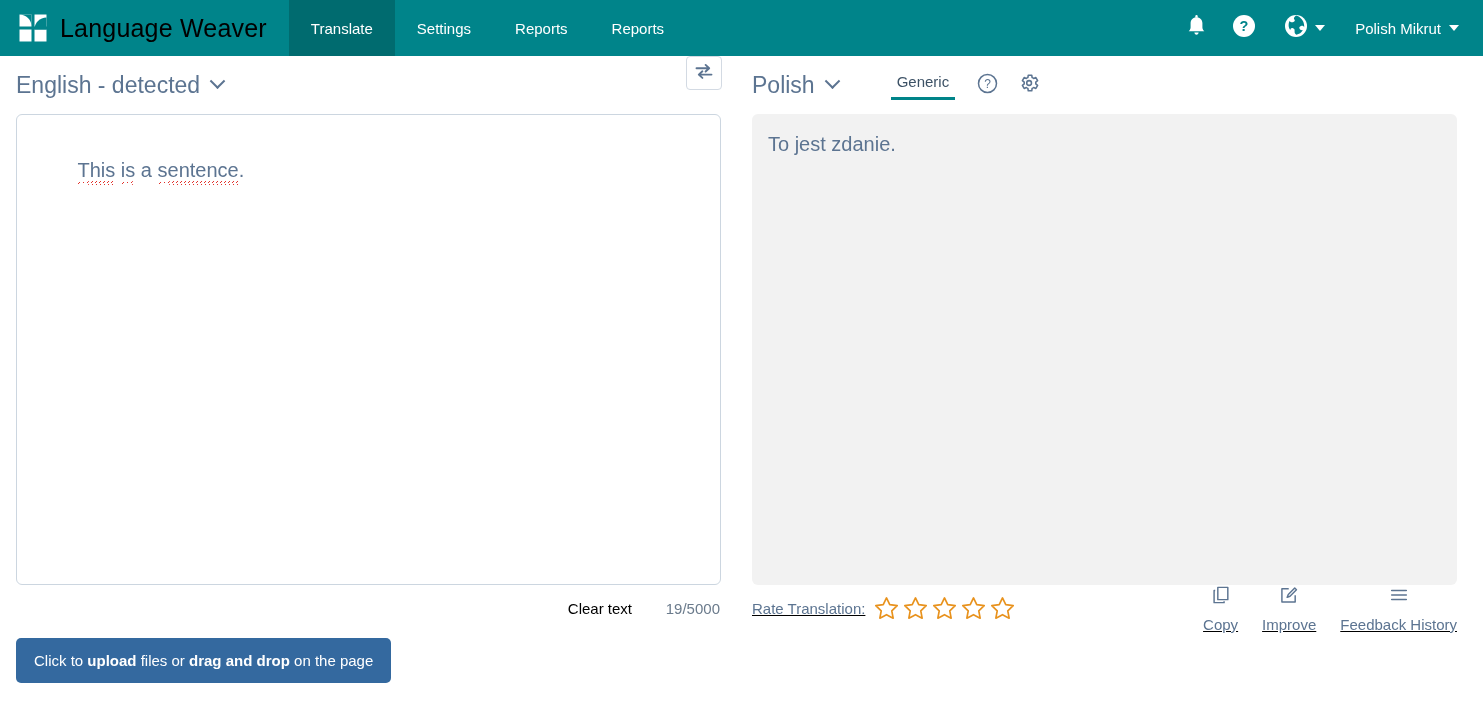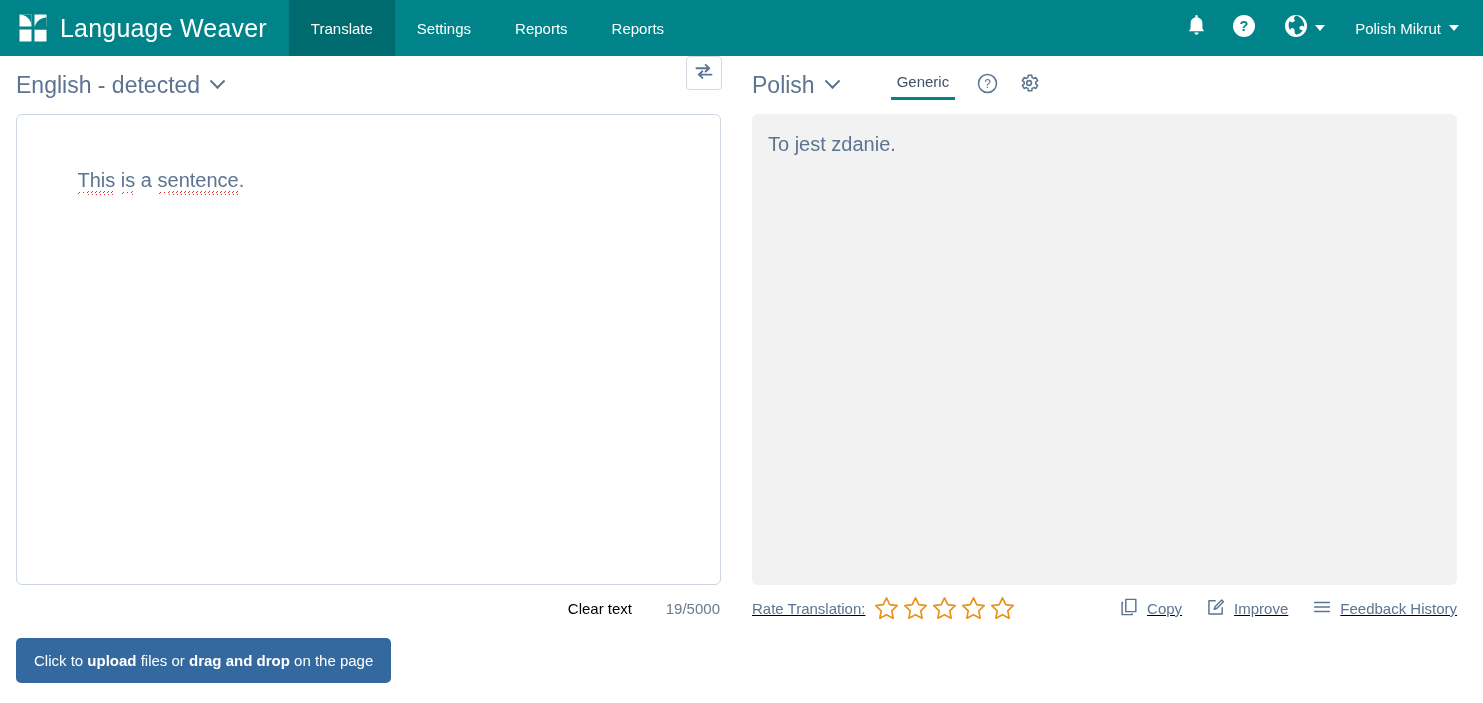--- a/index.html
+++ b/index.html
@@ -25,21 +25,21 @@
     display: flex;
     align-items: center;
     gap: 12px;
     padding: 0 22px 0 18px;
     height: 56px;
   }
   .brand-logo { width: 30px; height: 30px; flex: 0 0 30px; }
   .brand-name {
     font-size: 25px;
     letter-spacing: .2px;
-    color: #ffffff;
+    color: #000000;
     font-weight: 400;
     white-space: nowrap;
   }
   .nav { display: flex; align-items: stretch; }
   .nav-item {
     display: flex;
     align-items: center;
     padding: 0 22px;
     font-size: 15px;
     color: #ffffff;
@@ -160,21 +160,21 @@
     gap: 31px;
     padding: 0 16px;
     align-items: flex-start;
   }
   .panel { width: 705px; }
   .source-box {
     height: 471px;
     border: 1px solid #ccd6e0;
     border-radius: 6px;
     background: #ffffff;
-    padding: 26px 16px;
+    padding: 16px 16px;
     overflow: hidden;
     cursor: text;
   }
   .source-text {
     font-size: 20px;
     color: #5c7491;
     line-height: 1.3;
     white-space: pre-wrap;
   }
   .sp { position: relative; display: inline; }
@@ -255,20 +255,21 @@
     gap: 24px;
   }
   .act {
     display: flex;
     align-items: center;
     gap: 8px;
     font-size: 15px;
     color: #5c7491;
     cursor: pointer;
     white-space: nowrap;
+    flex-direction: column;
   }
 
   .upload-row { padding: 6px 16px 0 16px; }
   .upload-btn {
     display: inline-block;
     background: #34699f;
     color: #ffffff;
     border: none;
     border-radius: 5px;
     font-size: 15px;

